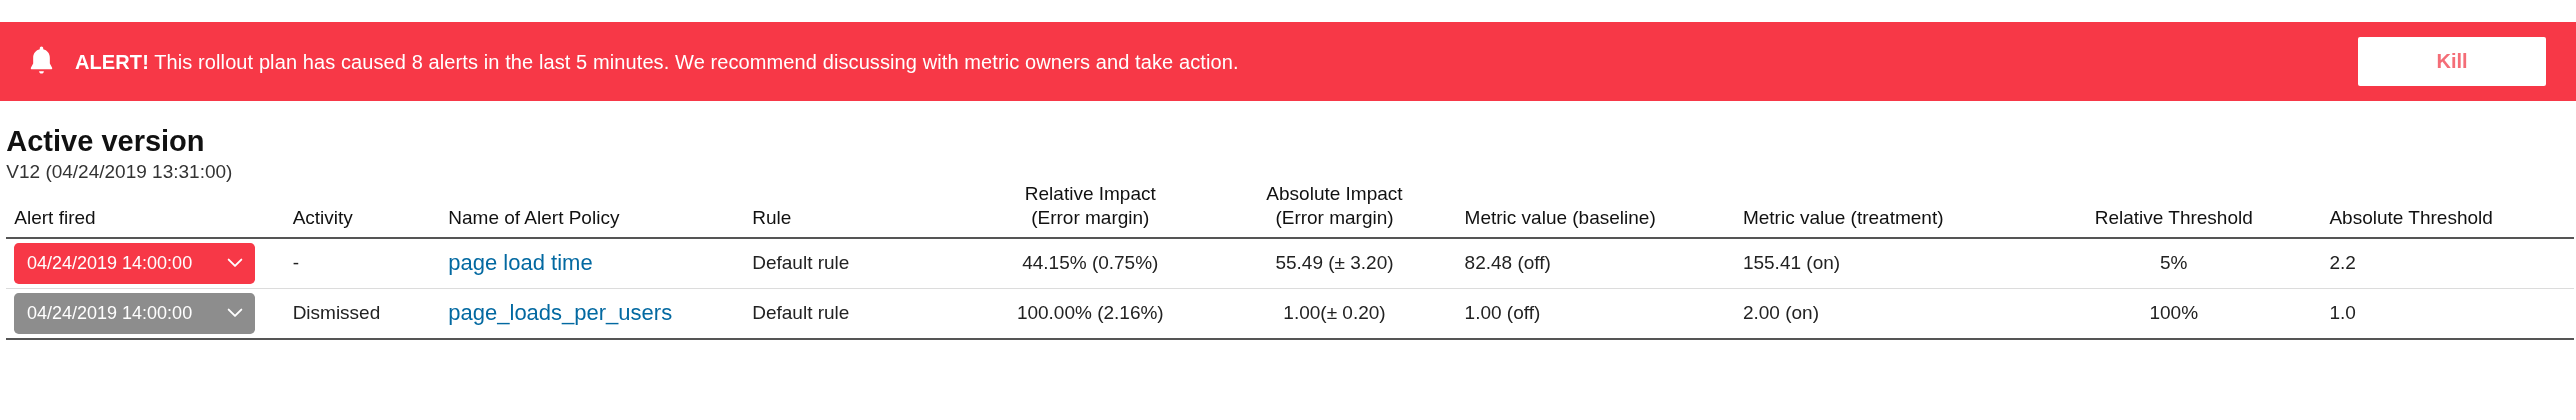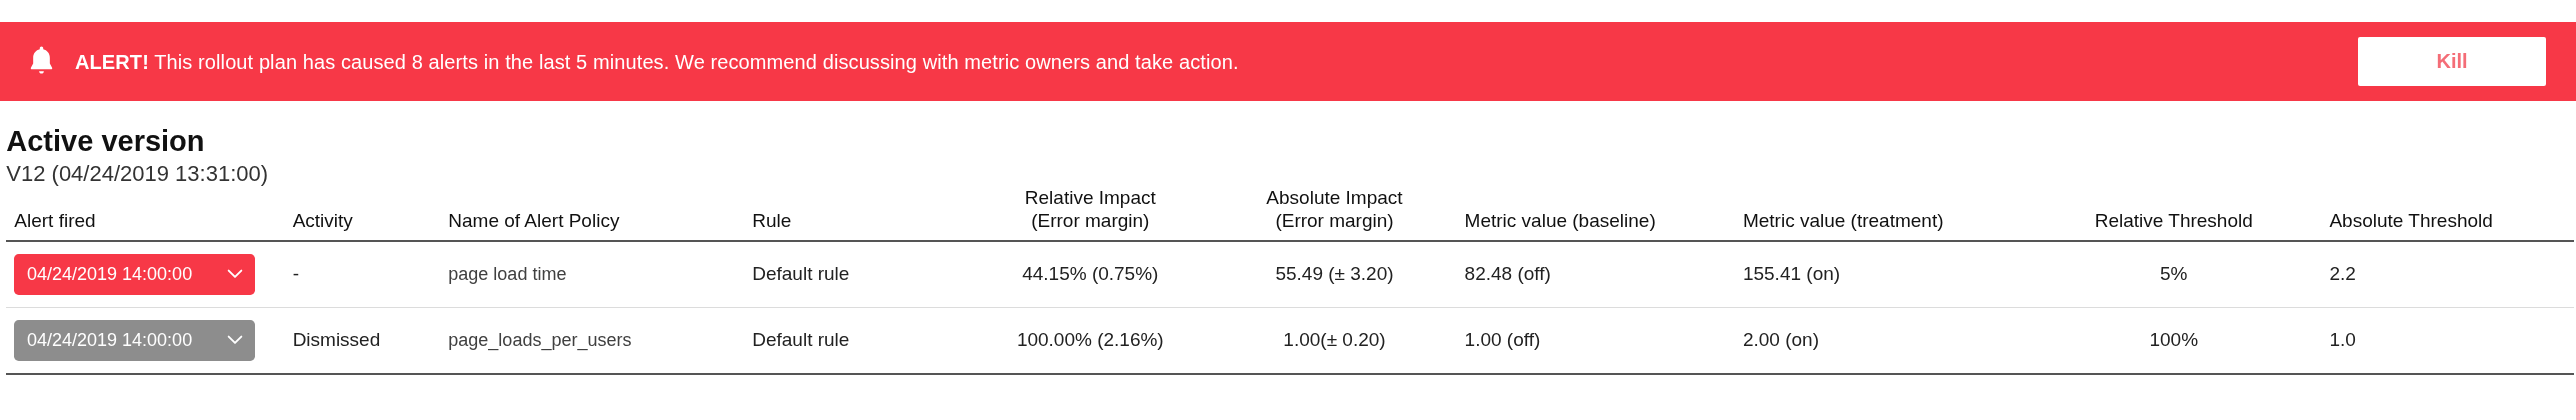--- a/index.html
+++ b/index.html
@@ -82,21 +82,21 @@
     padding: 17.4px 0 0 6.3px;
   }
   .version-title {
     font-size: 29px;
     font-weight: 700;
     color: #111111;
     line-height: 1.05;
     margin: 0;
   }
   .version-sub {
-    font-size: 22px;
+    font-size: 19px;
     color: #333333;
     margin-top: 4.7px;
     line-height: 1.1;
   }
 
   
   table.alerts-table {
     width: 2568px;
     margin-left: 6.3px;
     border-collapse: collapse;
@@ -107,21 +107,21 @@
     font-weight: 400;
     color: #111111;
     padding: 0 8px 8px 8px;
     vertical-align: bottom;
     line-height: 1.22;
     border-bottom: 2.4px solid #555555;
   }
   table.alerts-table tbody td {
     font-size: 19px;
     color: #222222;
-    padding: 12px 8px;
+    padding: 4px 8px;
     vertical-align: middle;
     border-bottom: 0.8px solid #dcdcdc;
     line-height: 1.2;
   }
   table.alerts-table tbody tr:last-child td {
     border-bottom: 2.4px solid #555555;
   }
 
   .th-left, .td-left   { text-align: left; }
   .th-center, .td-center { text-align: center; }
@@ -156,24 +156,24 @@
   .alert-chip.red  { background: #f73847; }
   .alert-chip.grey { background: #8d8d8d; }
   .alert-chip .chip-label { white-space: nowrap; }
   .alert-chip .caret {
     margin-left: 11px;
     display: inline-flex;
     align-items: center;
   }
 
   .policy-link {
-    color: #404040;
+    color: #0369a1;
     text-decoration: none;
     cursor: pointer;
-    font-size: 18px;
+    font-size: 22px;
     margin-top: 25px;
   }
 
   .dash { color: #333333; }
 </style>
 </head>
 <body>
 
 <div class="page">
 

